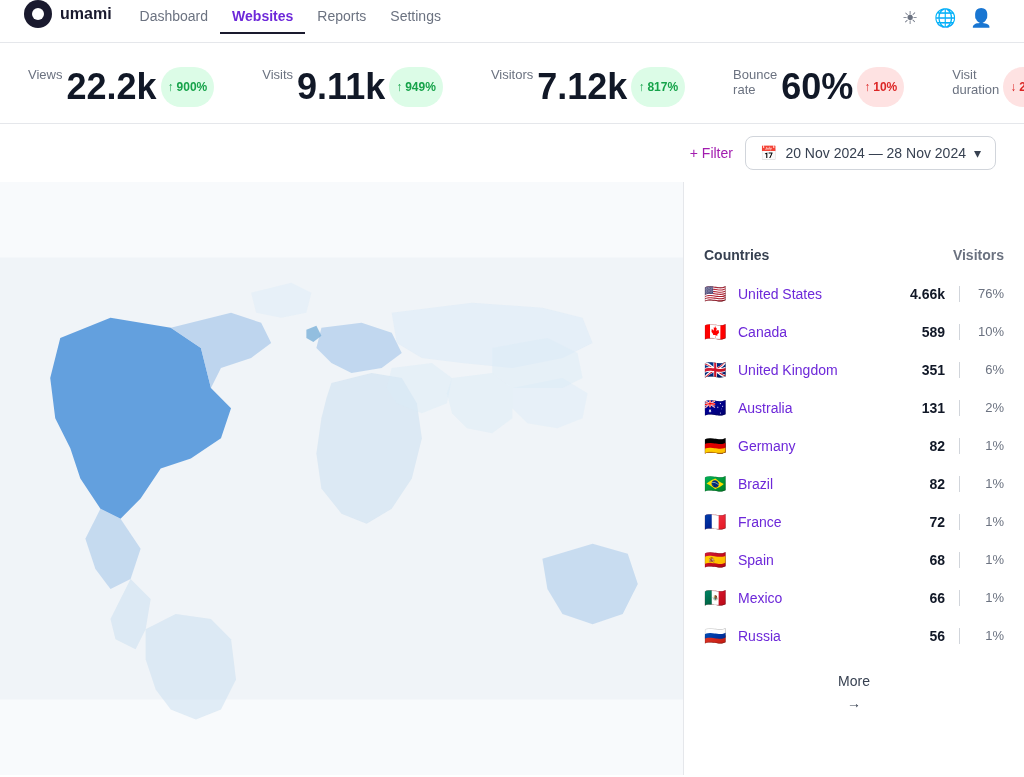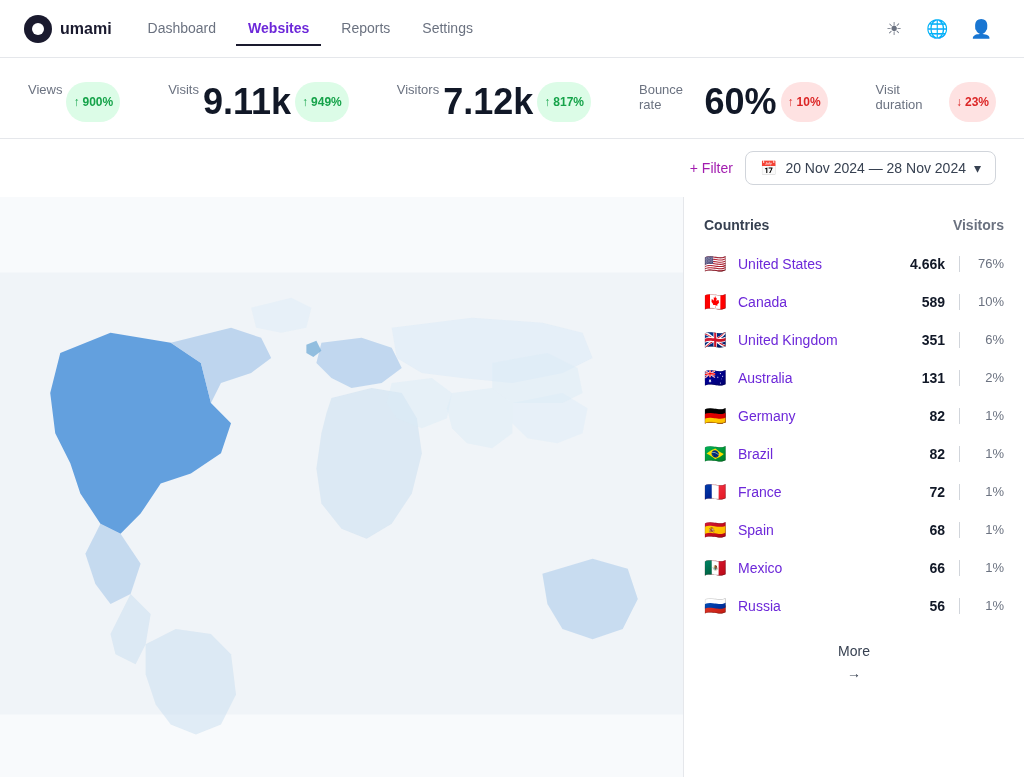--- a/index.html
+++ b/index.html
@@ -1,21 +1,21 @@
 <!DOCTYPE html>
 <html><head>
   <meta charset="utf-8">
   <style>
     * { box-sizing: border-box; margin: 0; padding: 0; }
     body { font-family: -apple-system, BlinkMacSystemFont, 'Segoe UI', sans-serif; background: #fff; color: #1a1a2e; font-size: 14px; }
 
     
     nav {
-      display: flex; align-items: center; padding: 0 24px; height: 58px;
-      border-bottom: 1px solid #e5e7eb; gap: 8px;
+      display: flex; align-items: flex-start; padding: 0 24px; height: 43px;
+      border-bottom: 1px solid #e5e7eb; 
     }
     .nav-logo { display: flex; align-items: center; gap: 8px; margin-right: 16px; }
     .nav-logo-icon {
       width: 28px; height: 28px; background: #1a1a2e; border-radius: 50%;
       display: flex; align-items: center; justify-content: center;
     }
     .nav-logo-icon::after { content: ''; display: block; width: 12px; height: 12px; background: #fff; border-radius: 50%; }
     .nav-logo-text { font-weight: 700; font-size: 16px; color: #1a1a2e; }
     .nav-link {
       padding: 8px 12px; font-size: 14px; color: #6b7280; cursor: pointer;
@@ -72,21 +72,21 @@
       border-right: 1px solid #e5e7eb;
     }
     .map-svg { width: 100%; height: 100%; }
 
     
     .countries-panel {
       width: 340px; flex-shrink: 0; overflow-y: auto; padding: 20px 0;
     }
     .countries-header {
       display: flex; justify-content: space-between; align-items: center;
-      padding: 0 20px 12px; font-weight: 700; font-size: 14px; color: #374151;
+      padding: 0 20px 12px; font-weight: 700; font-size: 14px; color: #374151; margin-top: 45px;
     }
     .countries-header span:last-child { color: #6b7280; font-weight: 600; }
 
     .country-row {
       display: flex; align-items: center; padding: 8px 20px; gap: 10px;
       cursor: pointer;
     }
     .country-flag { font-size: 18px; width: 24px; text-align: center; flex-shrink: 0; }
     .country-name { flex: 1; color: #6d28d9; font-size: 14px; }
     .country-count { font-weight: 700; color: #111827; font-size: 14px; min-width: 40px; text-align: right; }
@@ -115,20 +115,21 @@
   <a class="nav-link">Settings</a>
   <div class="nav-spacer"></div>
   <button class="nav-icon-btn">☀</button>
   <button class="nav-icon-btn">🌐</button>
   <button class="nav-icon-btn">👤</button>
 </nav>
 
 <div class="metrics-bar">
   <div class="metric-item">
     <span class="metric-label">Views</span>
+    <span class="metric-value">22.2k</span>
     <span class="metric-badge badge-green">
       <span>↑</span>
       <span>900%</span>
     </span>
   </div>
   <div class="metric-item">
     <span class="metric-label">Visits</span>
     <span class="metric-value">9.11k</span>
     <span class="metric-badge badge-green">
       <span>↑</span>

